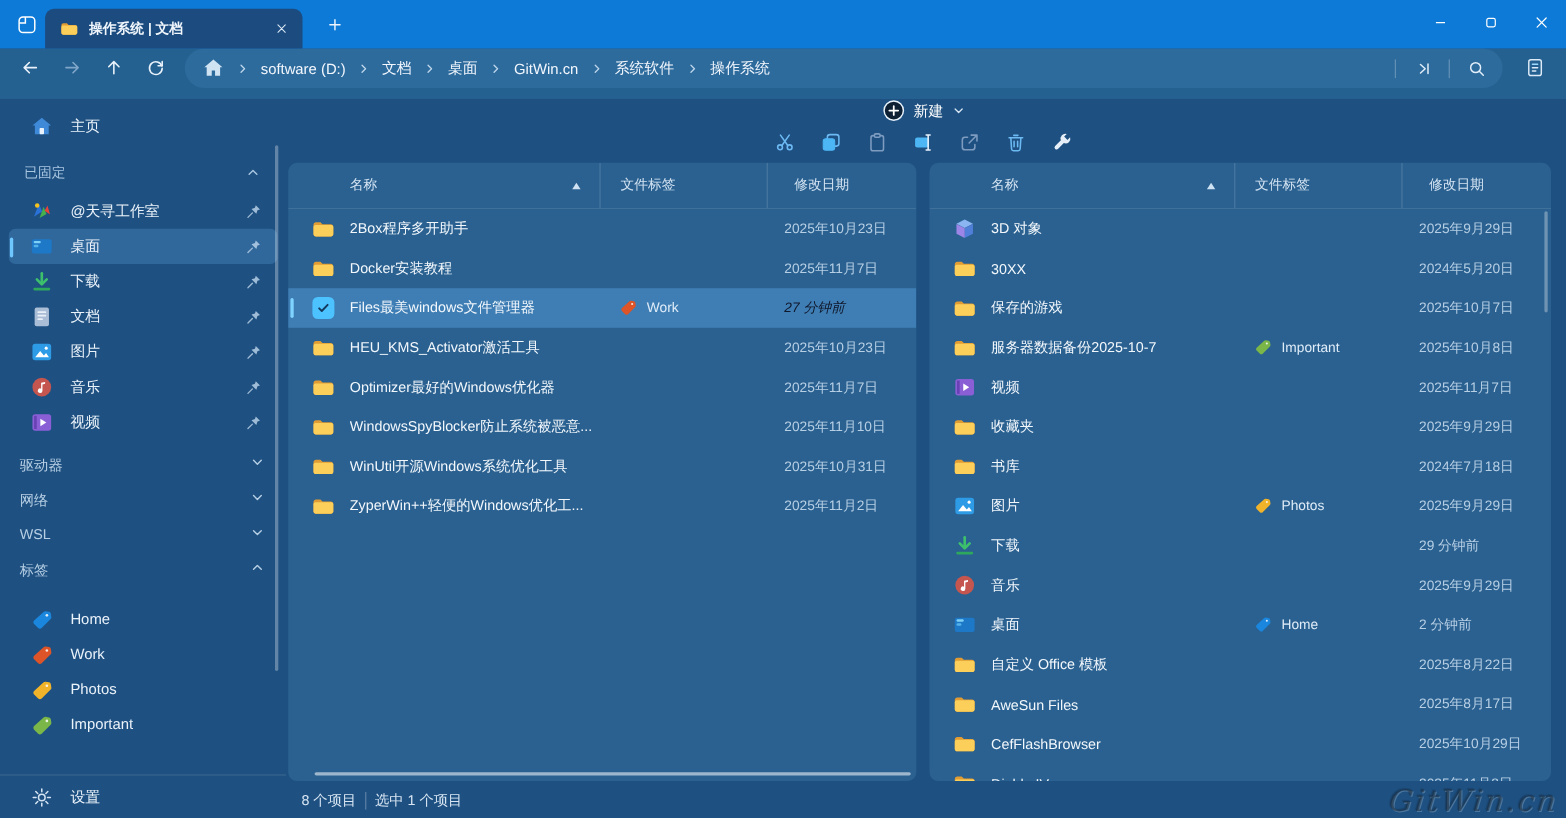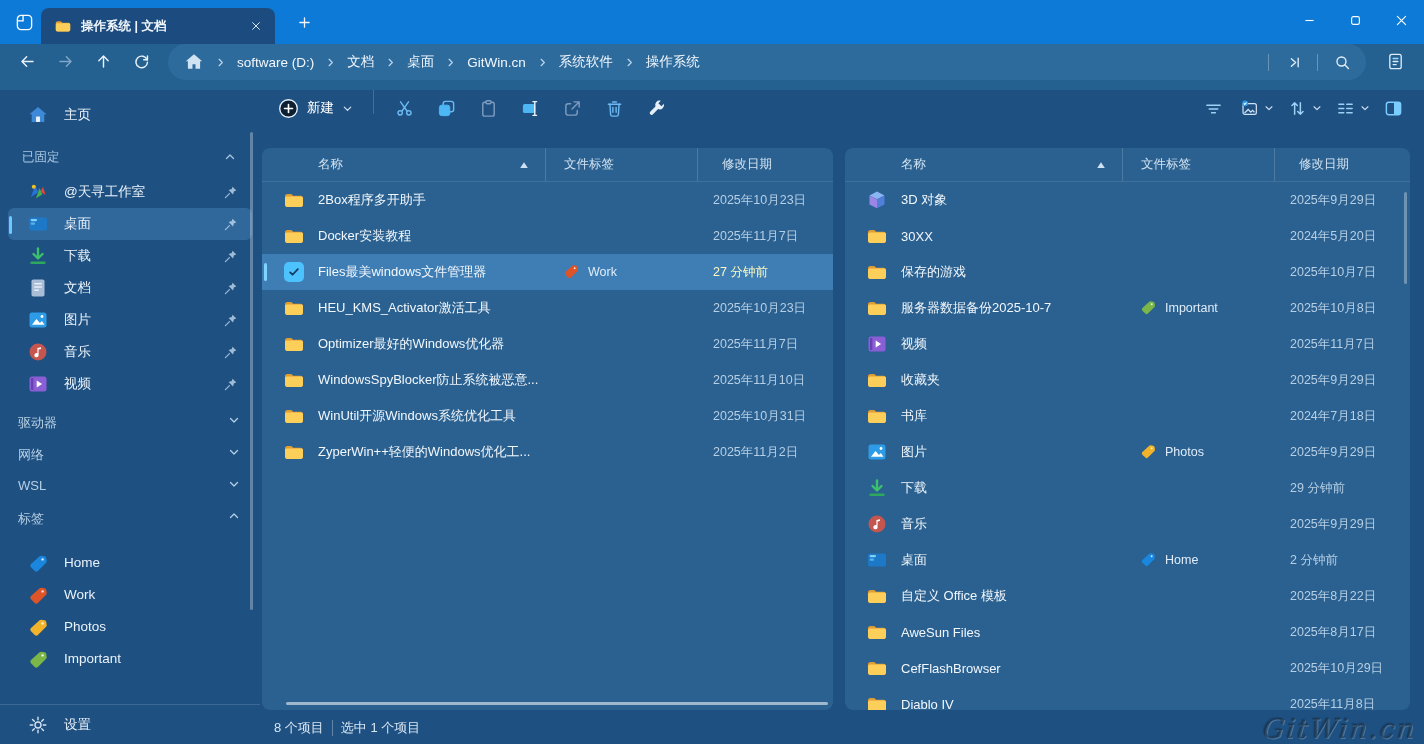--- a/index.html
+++ b/index.html
@@ -55,52 +55,52 @@
   .pinned-list .side-item, .tag-list .side-item { height:32px; }
   .pinned-list { margin-top:2px; }
   .group-list { margin-top:14px; }
   .tag-list { margin-top:4px; }
   .tag-list .sicon { width:17px; height:17px; }
   .side-bottom { margin-top:auto; border-top:1px solid rgba(255,255,255,.14); padding-top:3px; padding-bottom:2px; }
   .side-scroll { position:absolute; right:7px; top:42px; width:3px; height:478px; border-radius:2px; background:rgba(255,255,255,.30); }
 
   
   .content { flex:1; display:flex; flex-direction:column; min-width:0; }
-  .toolbar { height:50px; display:flex; align-items:flex-start; padding:0 14px 0 8px; }
+  .toolbar { height:50px; display:flex; align-items:center; padding:0 14px 0 8px;flex-direction:column; }
   .btn-new { display:flex; align-items:center; gap:8px; padding:0 10px; height:36px; border-radius:5px; color:#fff; font-size:13.5px; }
   .btn-new .npl { width:21px; height:21px; }
   .btn-new .chev { width:11px; height:11px; color:#d5e5f3; }
   .tb-div { width:1px; height:24px; background:rgba(255,255,255,.18); margin:0 10px; }
   .tb-btn { width:40px; height:36px; display:flex; align-items:center; justify-content:center; border-radius:5px; }
   .tb-btn svg { width:19px; height:19px; }
   .c-blue { color:#6cb9f3; } .c-dim { color:#7e9cc0; } .c-light { color:#e6eff8; }
   .tb-right { margin-left:auto; display:flex; align-items:center; gap:2px; }
   .tb-right .chev { width:10px; height:10px; color:#cfe2f3; margin:0 4px 0 -4px; }
   .tb-right .tb-btn { width:34px; color:#9fd0f5; }
   .tb-btn.panel-b { color:#7ccdff; }
 
   
   .panes { flex:1; display:flex; gap:12px; padding:8px 14px 2px 2px; min-height:0; }
   .pane { background:#2a6190; border-radius:8px; overflow:hidden; position:relative; }
   .pane.left { width:571px; flex:0 0 571px; }
   .pane.right { flex:1; }
-  .pane-header { height:34px; display:flex; align-items:stretch; font-size:12.5px; color:#d3e3f2; border-bottom:1px solid rgba(255,255,255,.10); }
+  .pane-header { height:42px; display:flex; align-items:stretch; font-size:12.5px; color:#d3e3f2; border-bottom:1px solid rgba(255,255,255,.10); }
   .ph-name { flex:1; display:flex; align-items:center; padding-left:56px; }
   .ph-name .sorttri { margin-left:auto; margin-right:16px; width:10px; height:10px; }
   .ph-tag { width:152px; flex:0 0 152px; border-left:1px solid rgba(255,255,255,.16); display:flex; align-items:center; padding-left:18px; }
   .ph-date { width:136px; flex:0 0 136px; border-left:1px solid rgba(255,255,255,.16); display:flex; align-items:center; padding-left:24px; }
   .rows { position:relative; }
   .file-row { height:36px; display:flex; align-items:center; font-size:13px; color:#f2f7fc; position:relative; }
   .file-row .ficon { width:20px; height:20px; margin:0 14px 0 22px; flex:0 0 20px; }
   .file-row .fname { flex:1; white-space:nowrap; overflow:hidden; }
   .file-row .ftag { width:152px; flex:0 0 152px; display:flex; align-items:center; gap:9px; padding-left:18px; font-size:12.5px; color:#dfecf8; }
   .file-row .ftag .tagicon { width:16px; height:16px; }
   .file-row .fdate { width:136px; flex:0 0 136px; padding-left:16px; font-size:12.5px; color:#b7cfe5; }
   .file-row.selected { background:#3f7eb4; }
-  .file-row.selected .fdate { color:#fef9c3; }
+  .file-row.selected .fdate { color:#0f172a;font-style:italic; }
   .file-row.selected::before { content:""; position:absolute; left:2px; top:9px; width:3px; height:18px; border-radius:2px; background:#7fd3ff; }
   .checkbox { width:20px; height:20px; border-radius:5px; background:#4cc2ff; display:flex; align-items:center; justify-content:center; }
   .checkbox svg { width:14px; height:14px; }
   .hscroll { position:absolute; bottom:5px; left:24px; right:5px; height:3.5px; border-radius:2px; background:rgba(255,255,255,.55); }
   .vscroll { position:absolute; top:44px; right:3px; width:3px; height:92px; border-radius:2px; background:rgba(255,255,255,.32); }
 
   
   .statusbar { height:32px; display:flex; align-items:center; padding-left:14px; gap:8px; font-size:13px; color:#d8e6f3; }
   .sb-div { width:1px; height:16px; background:rgba(255,255,255,.30); }
 

